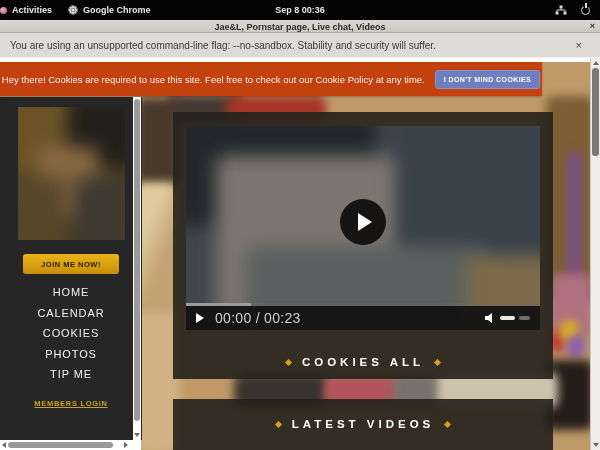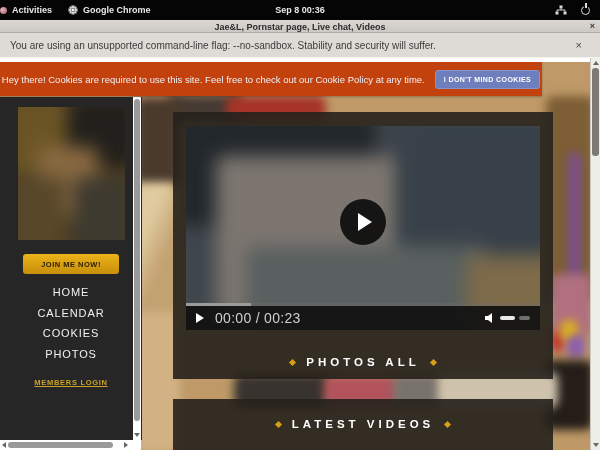--- a/index.html
+++ b/index.html
@@ -182,20 +182,21 @@
           <div class="blob" style="left:20px;top:40px;width:60px;height:70px;background:#8a6a42;"></div>
           <div class="blob" style="left:-12px;top:70px;width:60px;height:80px;background:#58482a;"></div>
           <div class="blob" style="left:55px;top:70px;width:60px;height:75px;background:#3e3a30;"></div>
         </div>
         <button class="join-btn">JOIN ME NOW!</button>
         <div class="nav">
           <div class="nav-item">HOME</div>
           <div class="nav-item">CALENDAR</div>
           <div class="nav-item">COOKIES</div>
           <div class="nav-item">PHOTOS</div>
+          <div class="nav-item">TIP ME</div>
         </div>
         <div class="members-login">MEMBERS LOGIN</div>
       </div>
       <div class="sb-vscroll">
         <div class="sb-vthumb"></div>
         <div class="arr arr-down" style="left:1px;bottom:3px;"></div>
       </div>
       <div class="sb-hscroll">
         <div class="arr arr-left" style="left:2px;top:2px;"></div>
         <div class="sb-hthumb"></div>
@@ -223,21 +224,21 @@
             <svg width="11" height="10" viewBox="0 0 11 10">
               <polygon points="0,3 3,3 7,0 7,10 3,7 0,7" fill="#ffffff"></polygon>
             </svg>
             <div class="vol-full"></div>
             <div class="vol-dim"></div>
           </div>
         </div>
       </div>
       <div class="section-heading welcome-heading">
         <span class="star-icon"></span>
-        <span class="heading-text">PHOTOS ALL</span>
+        <span class="heading-text">COOKIES ALL</span>
         <span class="star-icon"></span>
       </div>
     </div>
 
     <div class="latest-panel">
       <div class="section-heading latest-heading">
         <span class="star-icon"></span>
         <span class="heading-text">LATEST VIDEOS</span>
         <span class="star-icon"></span>
       </div>

